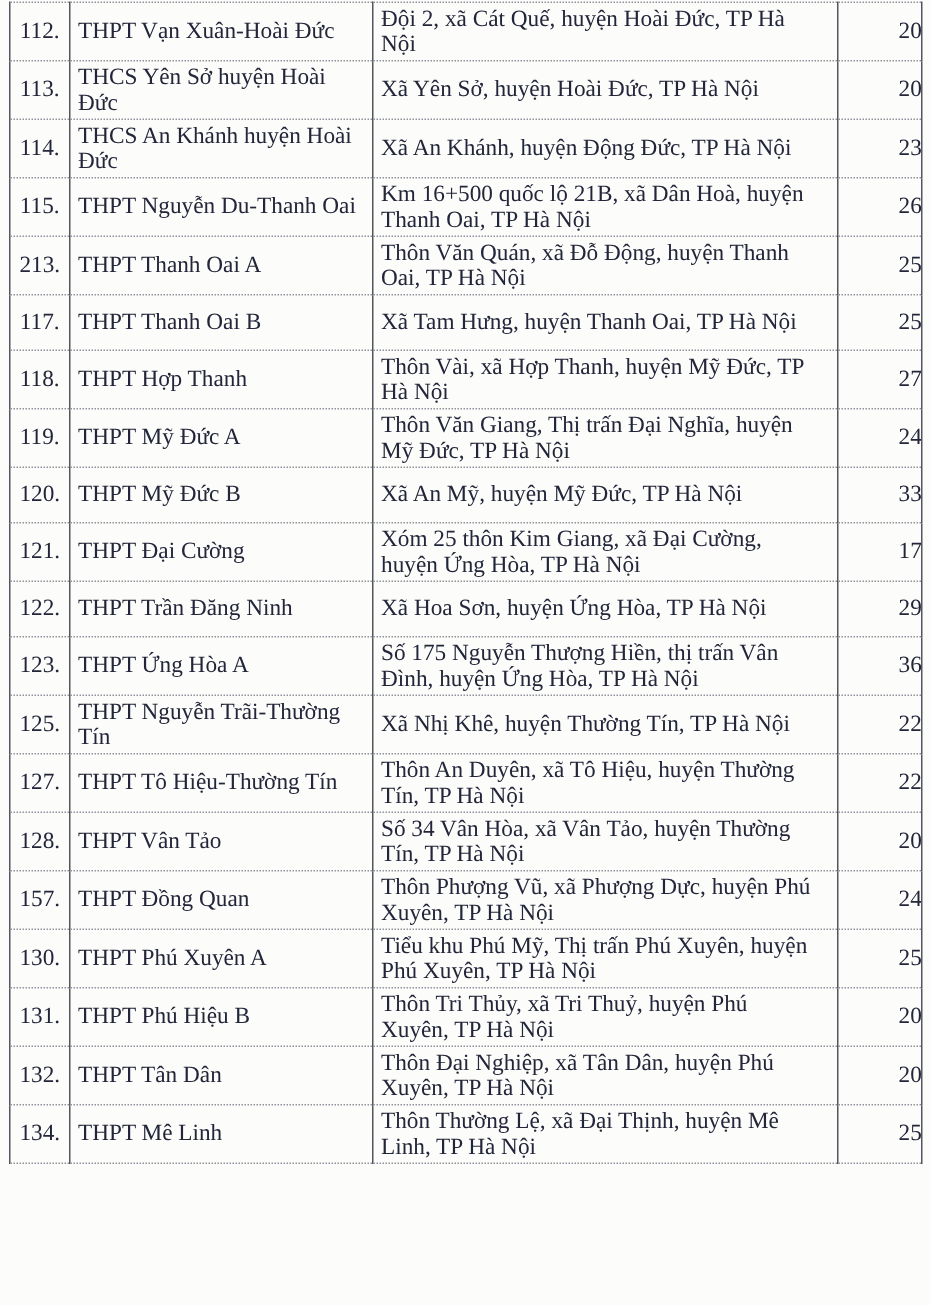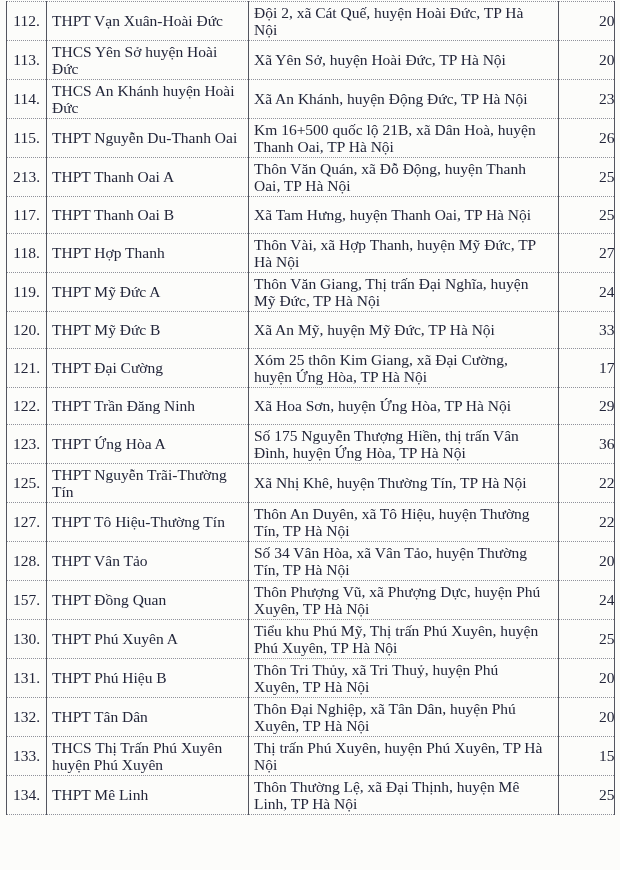--- a/index.html
+++ b/index.html
@@ -162,25 +162,19 @@
     <td class="addr-cell"><span>Thôn Tri Thủy, xã Tri Thuỷ, huyện Phú Xuyên, TP Hà Nội</span></td>
     <td class="count-cell"><span>20</span></td>
   </tr>
       <tr>
     <td class="no-cell"><span>132.</span></td>
     <td class="name-cell"><span>THPT Tân Dân</span></td>
     <td class="addr-cell"><span>Thôn Đại Nghiệp, xã Tân Dân, huyện Phú Xuyên, TP Hà Nội</span></td>
     <td class="count-cell"><span>20</span></td>
   </tr>
       <tr>
-    <td class="no-cell"><span>133.</span></td>
-    <td class="name-cell"><span>THCS Thị Trấn Phú Xuyên huyện Phú Xuyên</span></td>
-    <td class="addr-cell"><span>Thị trấn Phú Xuyên, huyện Phú Xuyên, TP Hà Nội</span></td>
-    <td class="count-cell"><span>15</span></td>
-  </tr>
-      <tr>
     <td class="no-cell"><span>134.</span></td>
     <td class="name-cell"><span>THPT Mê Linh</span></td>
     <td class="addr-cell"><span>Thôn Thường Lệ, xã Đại Thịnh, huyện Mê Linh, TP Hà Nội</span></td>
     <td class="count-cell"><span>25</span></td>
   </tr>
     </tbody>
 </table>
 
 </body></html>

